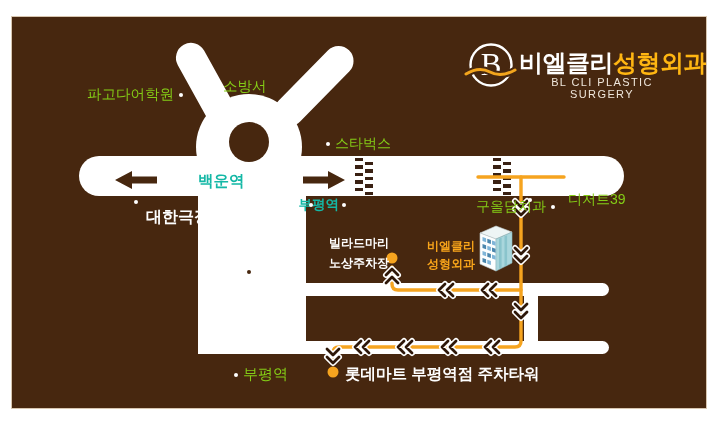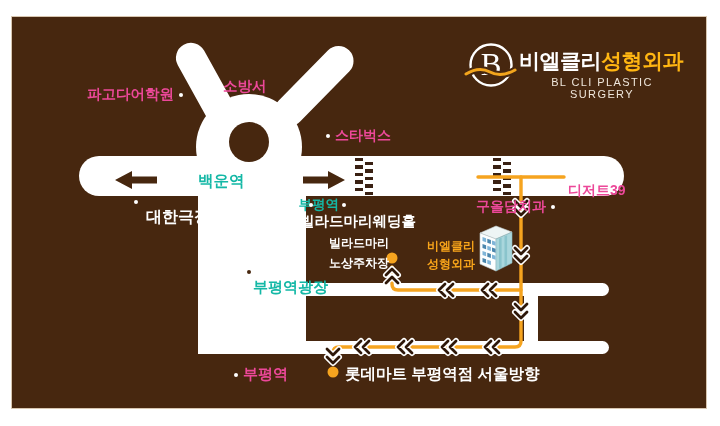--- a/index.html
+++ b/index.html
@@ -32,31 +32,31 @@
   .cw-col.off{background-position:0 4px;}
   
   svg.overlay{position:absolute;left:0;top:0;width:696px;height:393px;pointer-events:none;}
   .route{stroke:#F6A41F;stroke-width:3.4;fill:none;stroke-linecap:round;}
   .chev-casing{stroke:#ffffff;stroke-width:6;fill:none;stroke-linecap:round;stroke-linejoin:round;}
   .chev-ink{stroke:#2E1708;stroke-width:2.8;fill:none;stroke-linecap:round;stroke-linejoin:round;}
   .route-dot{fill:#F6A41F;}
   .sign-arrow{fill:#47270F;}
   
   .loc{position:absolute;display:flex;align-items:center;gap:5px;white-space:nowrap;
-       font-weight:700;color:#ec4899;}
+       font-weight:400;color:#84cc16;}
   .txt{position:absolute;font-weight:700;color:#ffffff;white-space:nowrap;}
   .brown{color:#14b8a6;margin-left:40px;}
   .orange{color:#F9A51A;}
   .dot{width:4px;height:4px;border-radius:50%;background:#ffffff;flex:0 0 auto;}
   .dot-abs{position:absolute;width:4px;height:4px;border-radius:50%;background:#ffffff;}
   .dot-brown{background:#47270F;}
   .fs14{font-size:14px;} .fs145{font-size:14.5px;} .fs15{font-size:15px;}
   .fs155{font-size:15.5px;} .fs16{font-size:16px;padding-left:48px;} .fs165{font-size:12px;} .fs135{font-size:13.5px;}
   
-  .logo-title{position:absolute;left:507px;top:30px;font-weight:700;font-size:21px;letter-spacing:-0.5px;white-space:nowrap;}
+  .logo-title{position:absolute;left:507px;top:30px;font-weight:700;font-size:24px;letter-spacing:-0.5px;white-space:nowrap;}
   .logo-title .w{color:#ffffff;} .logo-title .o{color:#FFB612;}
   .logo-sub{position:absolute;left:507px;top:59px;width:166px;text-align:center;
             font-size:11px;letter-spacing:1.4px;color:#EFE6DB;font-weight:400;}
 </style>
 </head>
 <body>
 
 <div class="stage">
   <div class="map">
 
@@ -149,60 +149,58 @@
     <div class="logo-sub">BL CLI PLASTIC SURGERY</div>
 
     <div class="loc fs145" style="left:75px;top:68px;">
       <span>파고다어학원</span>
       <span class="dot"></span>
     </div>
     <div class="loc fs145" style="left:202px;top:60px;">
       <span class="dot"></span>
       <span>소방서</span>
     </div>
-    <div class="loc fs14" style="left:314px;top:110px;">
+    <div class="loc fs14" style="left:314px;top:118px;">
       <span class="dot"></span>
       <span>스타벅스</span>
     </div>
 
     <div class="txt brown fs155" style="left:146px;top:154px;">백운역</div>
 
     <div class="dot-abs" style="left:122px;top:183px;"></div>
     <div class="txt fs16" style="left:86px;top:190px;">대한극장</div>
 
     <div class="txt brown fs135" style="left:204px;top:180px;width:83px;text-align:right;line-height:15.5px;">
       <span style="display:block;">부평역</span>
     </div>
 
     <div class="dot-abs" style="left:297px;top:186px;"></div>
     <div class="dot-abs" style="left:330px;top:186px;"></div>
-    <div class="txt fs145" style="left:288px;top:195px;">빌라드마리웨딩홀</div>
 
     <div class="loc fs14" style="left:416px;top:181px;margin-left:48px;">
       <span>구올담치과</span>
       <span class="dot"></span>
     </div>
-    <div class="loc fs14" style="left:516px;top:165px;gap:36px;">
+    <div class="loc fs14" style="left:516px;top:174px;gap:36px;">
       <span class="dot"></span>
       <span>디저트39</span>
     </div>
 
     <div class="txt fs165" style="left:288px;top:217px;width:89px;text-align:right;line-height:19.5px;">
       <span style="display:block;">빌라드마리</span>
       <span style="display:block;">노상주차장</span>
     </div>
 
     <div class="txt orange fs165" style="left:410px;top:221px;width:58px;text-align:center;line-height:17.5px;">
       <span style="display:block;">비엘클리</span>
       <span style="display:block;">성형외과</span>
     </div>
 
     <div class="dot-abs dot-brown" style="left:235px;top:253px;"></div>
-    <div class="txt brown fs15" style="left:201px;top:261px;">부평역광장</div>
 
     <div class="loc fs15" style="left:222px;top:348px;">
       <span class="dot"></span>
       <span>부평역</span>
     </div>
-    <div class="txt fs155" style="left:333px;top:347px;">롯데마트 부평역점 서울방향</div>
+    <div class="txt fs155" style="left:333px;top:347px;">롯데마트 부평역점 주차타워</div>
 
   </div>
 </div>
 
 </body></html>

